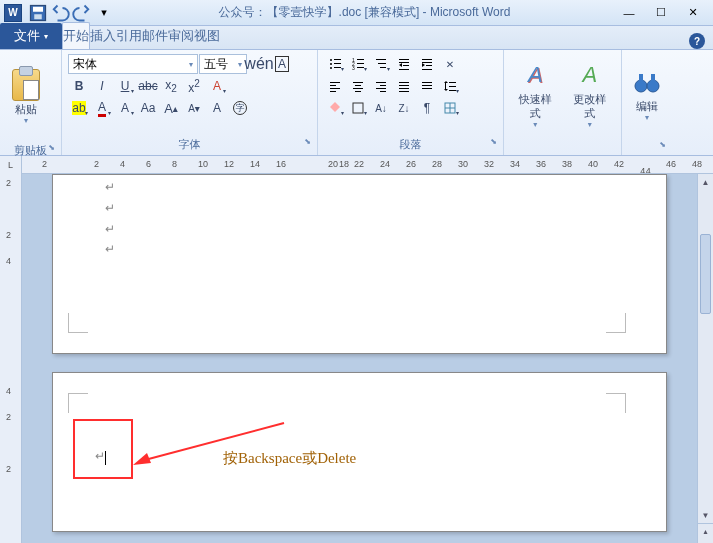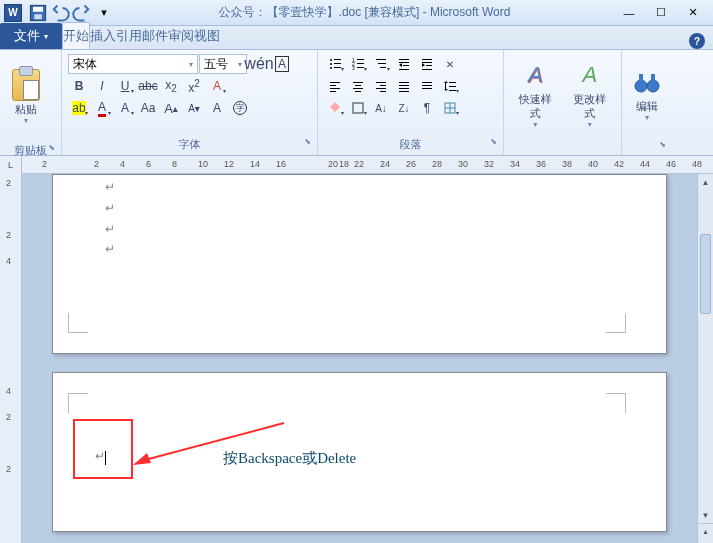--- a/index.html
+++ b/index.html
@@ -62,21 +62,21 @@
 .vscroll { position:absolute; right:0; top:0; bottom:0; width:16px; background:#e3e9f3; border-left:1px solid #b0c4de; }
 .vscroll .thumb { position:absolute; left:2px; right:2px; top:60px; height:80px; background:#c4d4ea; border:1px solid #9ab2d4; border-radius:2px; }
 .vscroll .arrow { position:absolute; left:0; right:0; height:16px; display:flex; align-items:center; justify-content:center; font-size:8px; color:#556; cursor:pointer; }
 .vscroll .arrow.up { top:0; }
 .vscroll .arrow.down { bottom:32px; }
 .vscroll .nav-btns { position:absolute; bottom:0; left:0; right:0; height:32px; border-top:1px solid #b0c4de; display:flex; flex-direction:column; }
 .vscroll .nav-btns div { flex:1; display:flex; align-items:center; justify-content:center; font-size:8px; color:#556; cursor:pointer; }
 
 .annotation-box { position:absolute; border:2px solid #ff2e2e; }
 .annotation-arrow { position:absolute; pointer-events:none; }
-.annotation-text { position:absolute; color:#0c4a6e; font-size:15px; font-family:"SimSun",serif; }
+.annotation-text { position:absolute; color:#a16207; font-size:15px; font-family:"SimSun",serif; }
 
 .icon-paste { width:28px; height:32px; background:linear-gradient(#f7d98a,#e8b84a); border:1px solid #b8923a; border-radius:3px; position:relative; }
 .icon-paste::before { content:""; position:absolute; top:-4px; left:6px; right:6px; height:8px; background:#c5d2e3; border:1px solid #8a99ae; border-radius:2px; }
 .icon-paste::after { content:""; position:absolute; top:10px; left:10px; width:14px; height:18px; background:#fff; border:1px solid #888; }
 </style>
 </head>
 <body>
 
 <div class="title-bar">
   <div class="app-icon">W</div>
@@ -396,21 +396,21 @@
       <span class="ruler-tick" style="left: 358px; top: 3px;">24</span>
       <span class="ruler-tick" style="left: 384px; top: 3px;">26</span>
       <span class="ruler-tick" style="left: 410px; top: 3px;">28</span>
       <span class="ruler-tick" style="left: 436px; top: 3px;">30</span>
       <span class="ruler-tick" style="left: 462px; top: 3px;">32</span>
       <span class="ruler-tick" style="left: 488px; top: 3px;">34</span>
       <span class="ruler-tick" style="left: 514px; top: 3px;">36</span>
       <span class="ruler-tick" style="left: 540px; top: 3px;">38</span>
       <span class="ruler-tick" style="left: 566px; top: 3px;">40</span>
       <span class="ruler-tick" style="left: 592px; top: 3px;">42</span>
-      <span class="ruler-tick" style="left: 618px; top: 3px;">44</span>
+      <span class="ruler-tick" style="left: 618px; top: 11px; font-family: Liberation Mono, monospace;">44</span>
       <span class="ruler-tick" style="left: 644px; top: 3px;">46</span>
       <span class="ruler-tick" style="left: 670px; top: 3px;">48</span>
     </div>
 </div>
 
 <div class="doc-area">
   <div class="vruler" id="vruler">
       <span class="ruler-tick" style="top: 4px; left: 6px;">2</span>
       <span class="ruler-tick" style="top: 30px; left: 6px;"></span>
       <span class="ruler-tick" style="top: 56px; left: 6px;">2</span>

